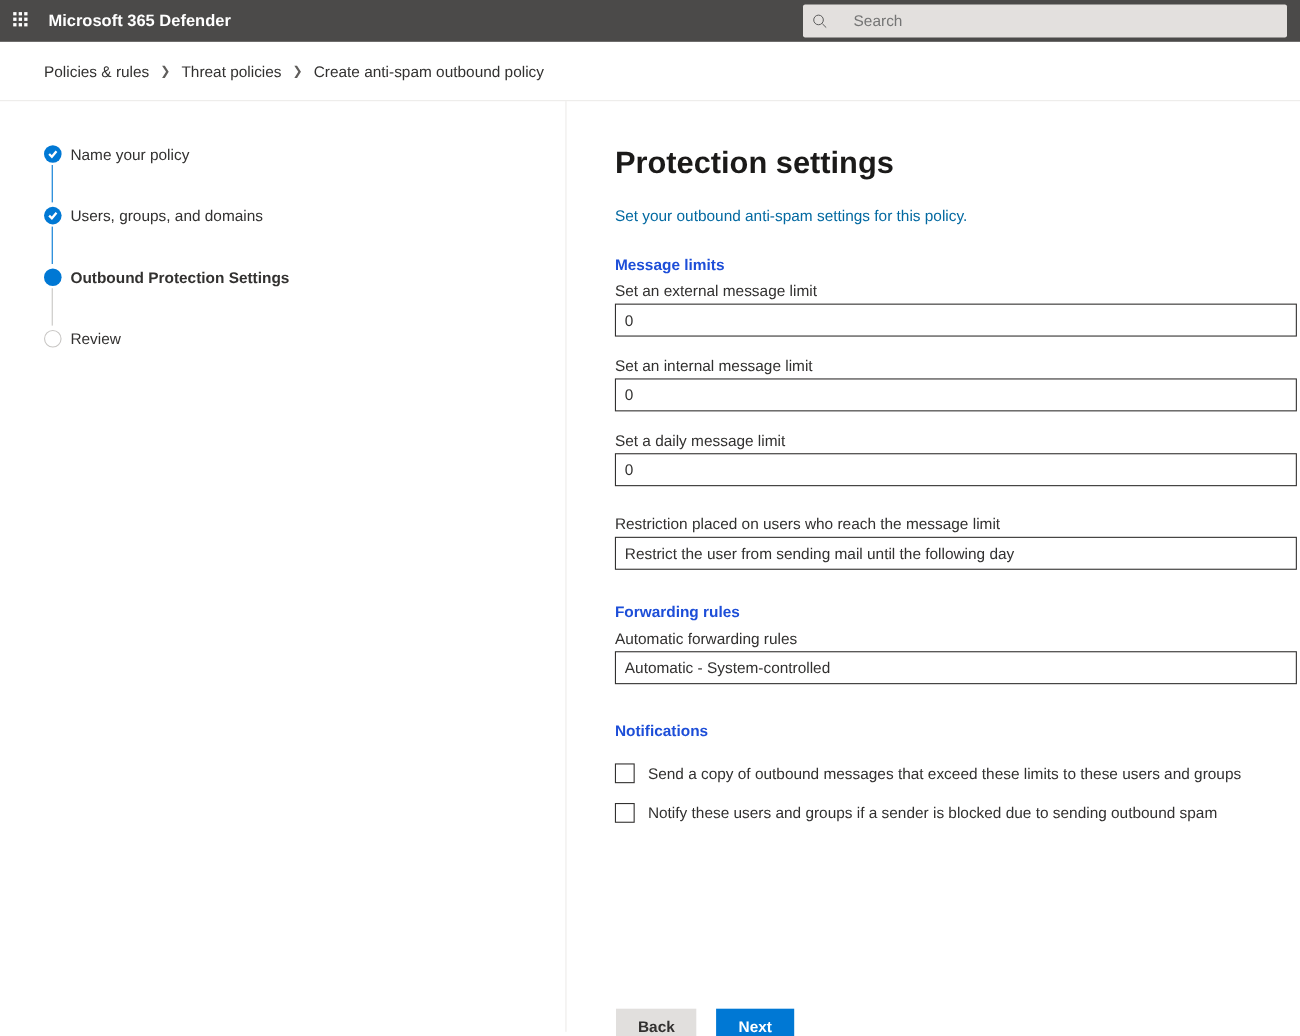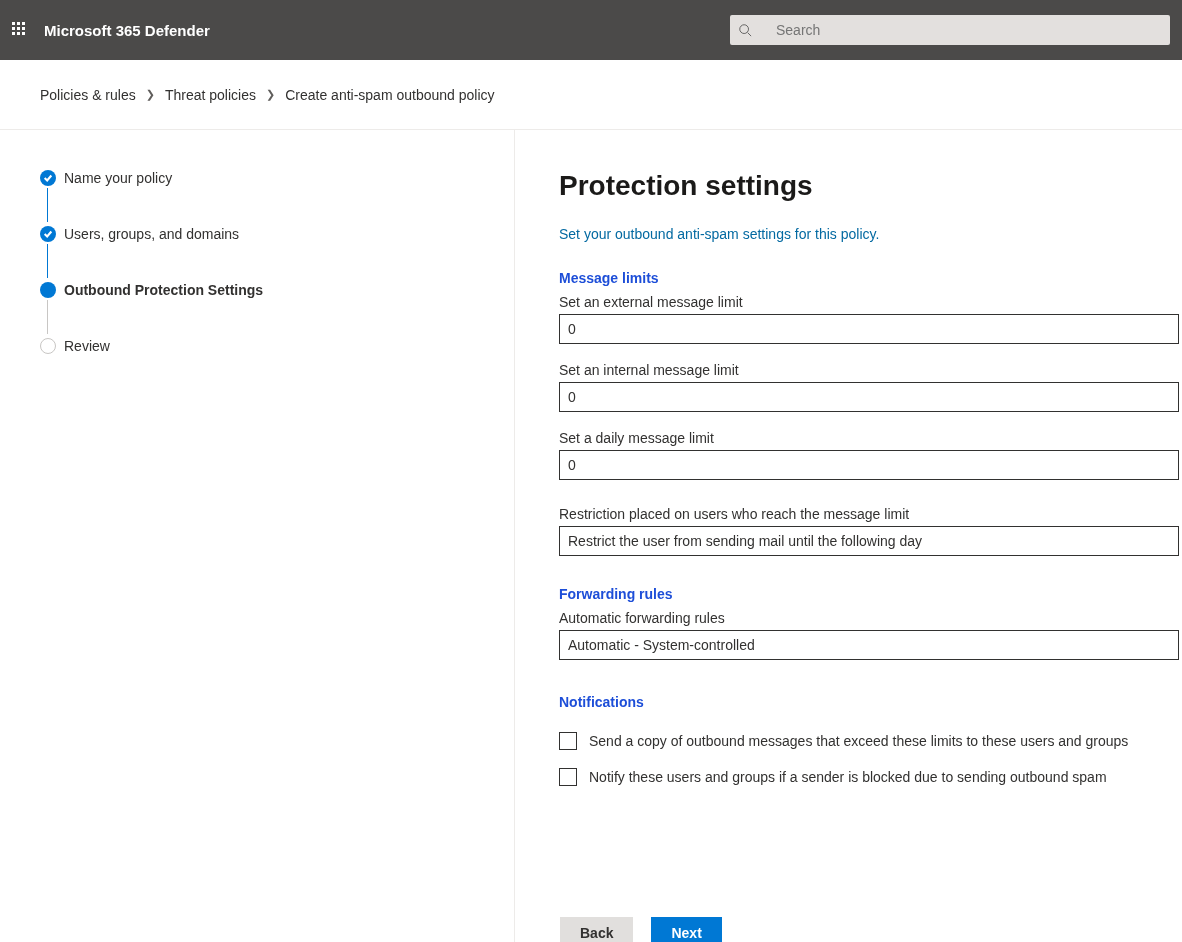--- a/index.html
+++ b/index.html
@@ -9,21 +9,21 @@
     color: #323130;
     background: #ffffff;
     width: 1182px;
     height: 942px;
     overflow: hidden;
     position: relative;
   }
 
   
   .topbar {
-    height: 60px;
+    height: 38px;
     background: #4b4a49;
     display: flex;
     align-items: center;
     padding: 0 12px;
     gap: 16px;
   }
   .waffle {
     width: 16px; height: 16px;
     display: grid;
     grid-template-columns: repeat(3, 3px);
@@ -49,21 +49,21 @@
     border: none;
     background: transparent;
     outline: none;
     font-size: 14px;
     color: #555;
     flex: 1;
   }
 
   
   .breadcrumb {
-    height: 70px;
+    height: 54px;
     display: flex;
     align-items: center;
     gap: 10px;
     padding: 0 40px;
     font-size: 14px;
     color: #323130;
     border-bottom: 1px solid #edebe9;
   }
   .breadcrumb a { color: #323130; text-decoration: none; cursor:pointer; }
   .breadcrumb .sep { color: #605e5c; font-size: 11px; }

